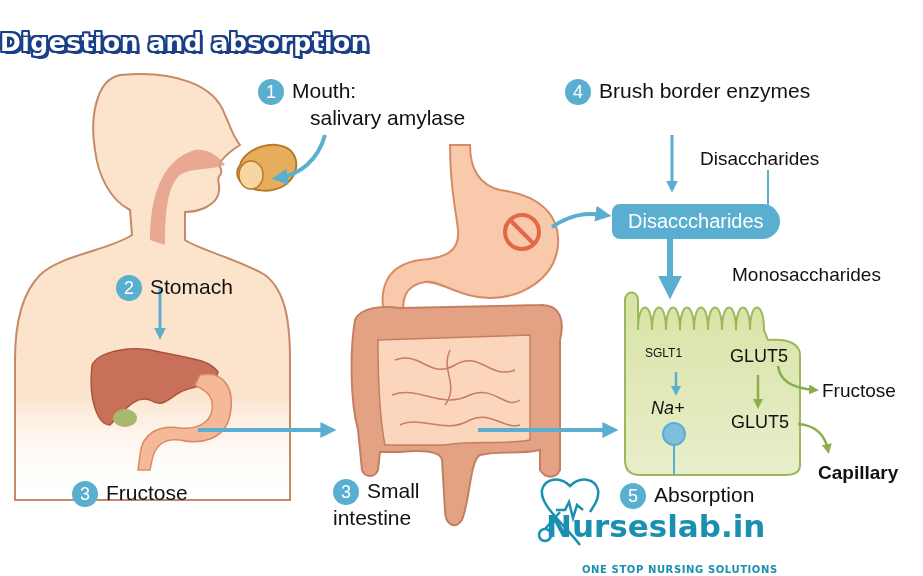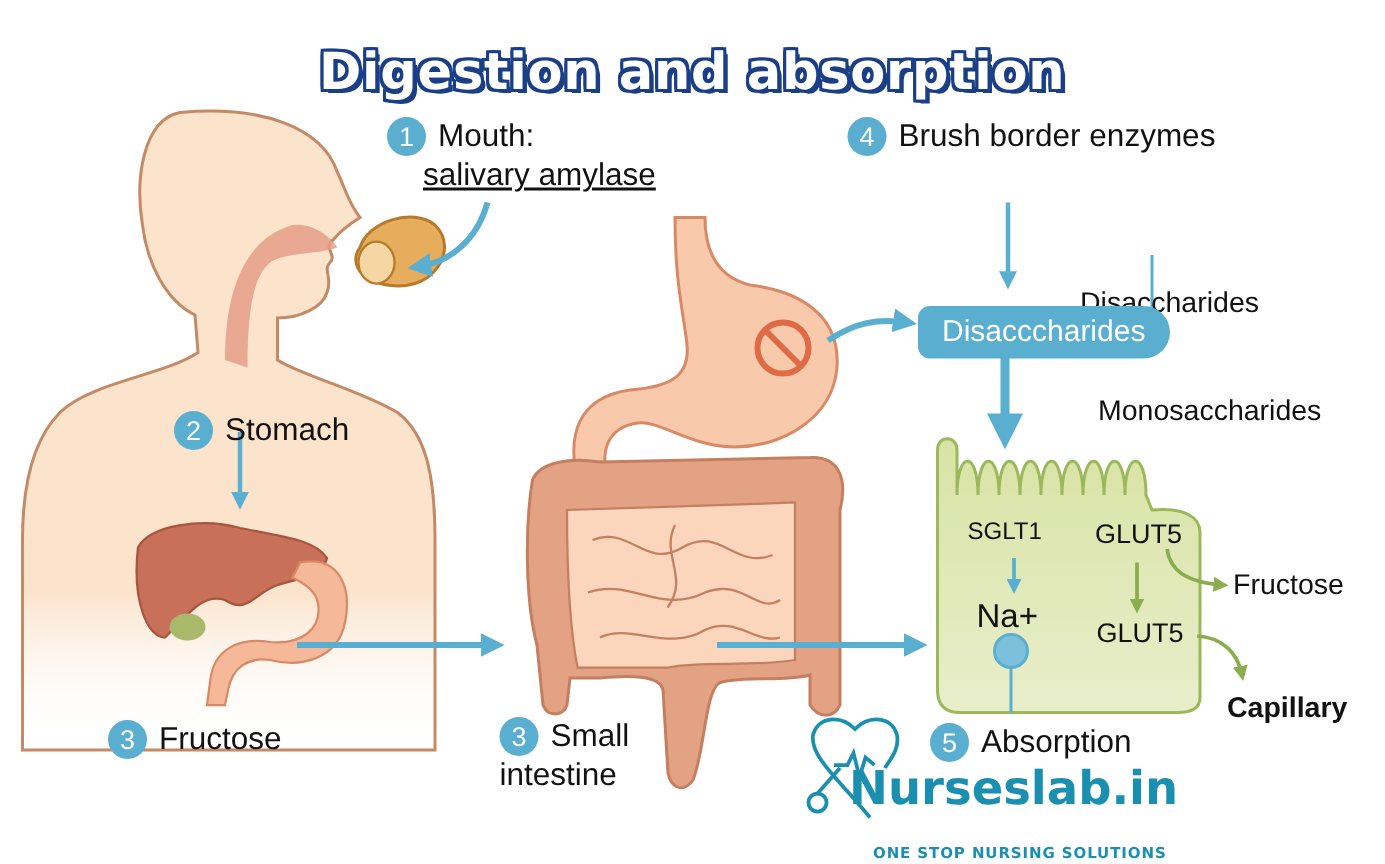--- a/index.html
+++ b/index.html
@@ -1,18 +1,18 @@
 <!DOCTYPE html>
 <html><head>
 <meta charset="utf-8">
 <style>
   html, body { margin:0; padding:0; }
   body { width:923px; height:576px; background:#ffffff; position:relative; overflow:hidden; font-family:"Liberation Sans", sans-serif; }
   .abs { position:absolute; }
-  .title { left:0; width:923px; top:28px; text-align:center; font-family:"DejaVu Sans", sans-serif; font-weight:bold; font-size:34px; color:#ffffff; letter-spacing:0.5px;
+  .title { left:0; width:923px; top:28px; font-family:"DejaVu Sans", sans-serif; font-weight:bold; font-size:25px; color:#ffffff; letter-spacing:0.5px;
     text-shadow: 2px 0 0 #1a3f87, -2px 0 0 #1a3f87, 0 2px 0 #1a3f87, 0 -2px 0 #1a3f87, 2px 2px 0 #1a3f87, -2px -2px 0 #1a3f87, 2px -2px 0 #1a3f87, -2px 2px 0 #1a3f87, 3px 3px 0 #1a3f87; }
   .badge { display:inline-block; width:26px; height:26px; border-radius:50%; background:#5aafd1; color:#fff; font-size:18px; line-height:26px; text-align:center; vertical-align:middle; margin-right:8px; }
   .label { font-size:21px; color:#111; line-height:25px; }
   .small { font-size:19px; color:#111; }
   svg { position:absolute; left:0; top:0; }
   .pill { background:#5aafd1; color:#fff; font-size:20px; border-radius:10px 22px 22px 10px; padding:6px 16px; }
   .brand { font-family:"DejaVu Sans", sans-serif; font-weight:bold; color:#1a8fb0; font-size:31px; }
   .tag { font-family:"DejaVu Sans", sans-serif; font-weight:bold; color:#1a8fb0; font-size:10px; letter-spacing:0.6px;margin-top:19px; }
 </style>
 </head>
@@ -93,49 +93,49 @@
     <path d="M556,510 L565,510 L569,502 L573,518 L577,505 L583,510"></path>
     <circle cx="545" cy="535" r="6"></circle>
     <path d="M545,529 L560,512"></path>
   </g>
 </svg>
 
 <div class="abs title">Digestion and absorption</div>
 
 <div class="abs" style="left:258px; top:78px;">
   <div class="label"><span class="badge">1</span><span>Mouth:</span></div>
-  <div class="label" style="margin-left:24px;text-decoration:underline;">salivary amylase</div>
+  <div class="label" style="margin-left:52px;">salivary amylase</div>
 </div>
 
 <div class="abs label" style="left:116px; top:248px;margin-top:26px;">
   <span class="badge">2</span><span>Stomach</span>
 </div>
 
 <div class="abs label" style="left:72px; top:480px;">
   <span class="badge">3</span><span>Fructose</span>
 </div>
 
 <div class="abs" style="left:333px; top:478px;">
   <div class="label"><span class="badge">3</span><span>Small</span></div>
   <div class="label" style="">intestine</div>
 </div>
 
 <div class="abs" style="left:565px; top:78px;">
   <div class="label"><span class="badge">4</span><span>Brush border enzymes</span></div>
 </div>
 
-<div class="abs small" style="left:720px; top:148px;margin-top:44px;">Disaccharides</div>
+<div class="abs small" style="left:700px; top:148px;">Disaccharides</div>
 <div class="abs pill" style="left:612px; top:204px;">Disacccharides</div>
 <div class="abs small" style="left:732px; top:264px;">Monosaccharides</div>
 
-<div class="abs small" style="left:645px; top:346px; font-size:16px;">SGLT1</div>
+<div class="abs small" style="left:645px; top:346px; font-size:12px;">SGLT1</div>
 <div class="abs small" style="left:730px; top:346px; font-size:18px;">GLUT5</div>
-<div class="abs small" style="left:651px; top:398px; font-size:22px;">Na+</div>
+<div class="abs small" style="left:651px; top:398px; font-size:18px;font-style:italic;">Na+</div>
 <div class="abs small" style="left:731px; top:412px; font-size:18px;">GLUT5</div>
 <div class="abs small" style="left:822px; top:380px;">Fructose</div>
 <div class="abs small" style="left:818px; top:462px;font-weight:bold;">Capillary</div>
 
 <div class="abs label" style="left:620px; top:482px;">
   <span class="badge">5</span><span>Absorption</span>
 </div>
 
-<div class="abs brand" style="left:566px; top:508px;text-align:right;">Nurseslab.in</div>
+<div class="abs brand" style="left:546px; top:508px;text-align:right;">Nurseslab.in</div>
 <div class="abs tag" style="left:582px; top:545px;">ONE STOP NURSING SOLUTIONS</div>
 
 </body></html>

